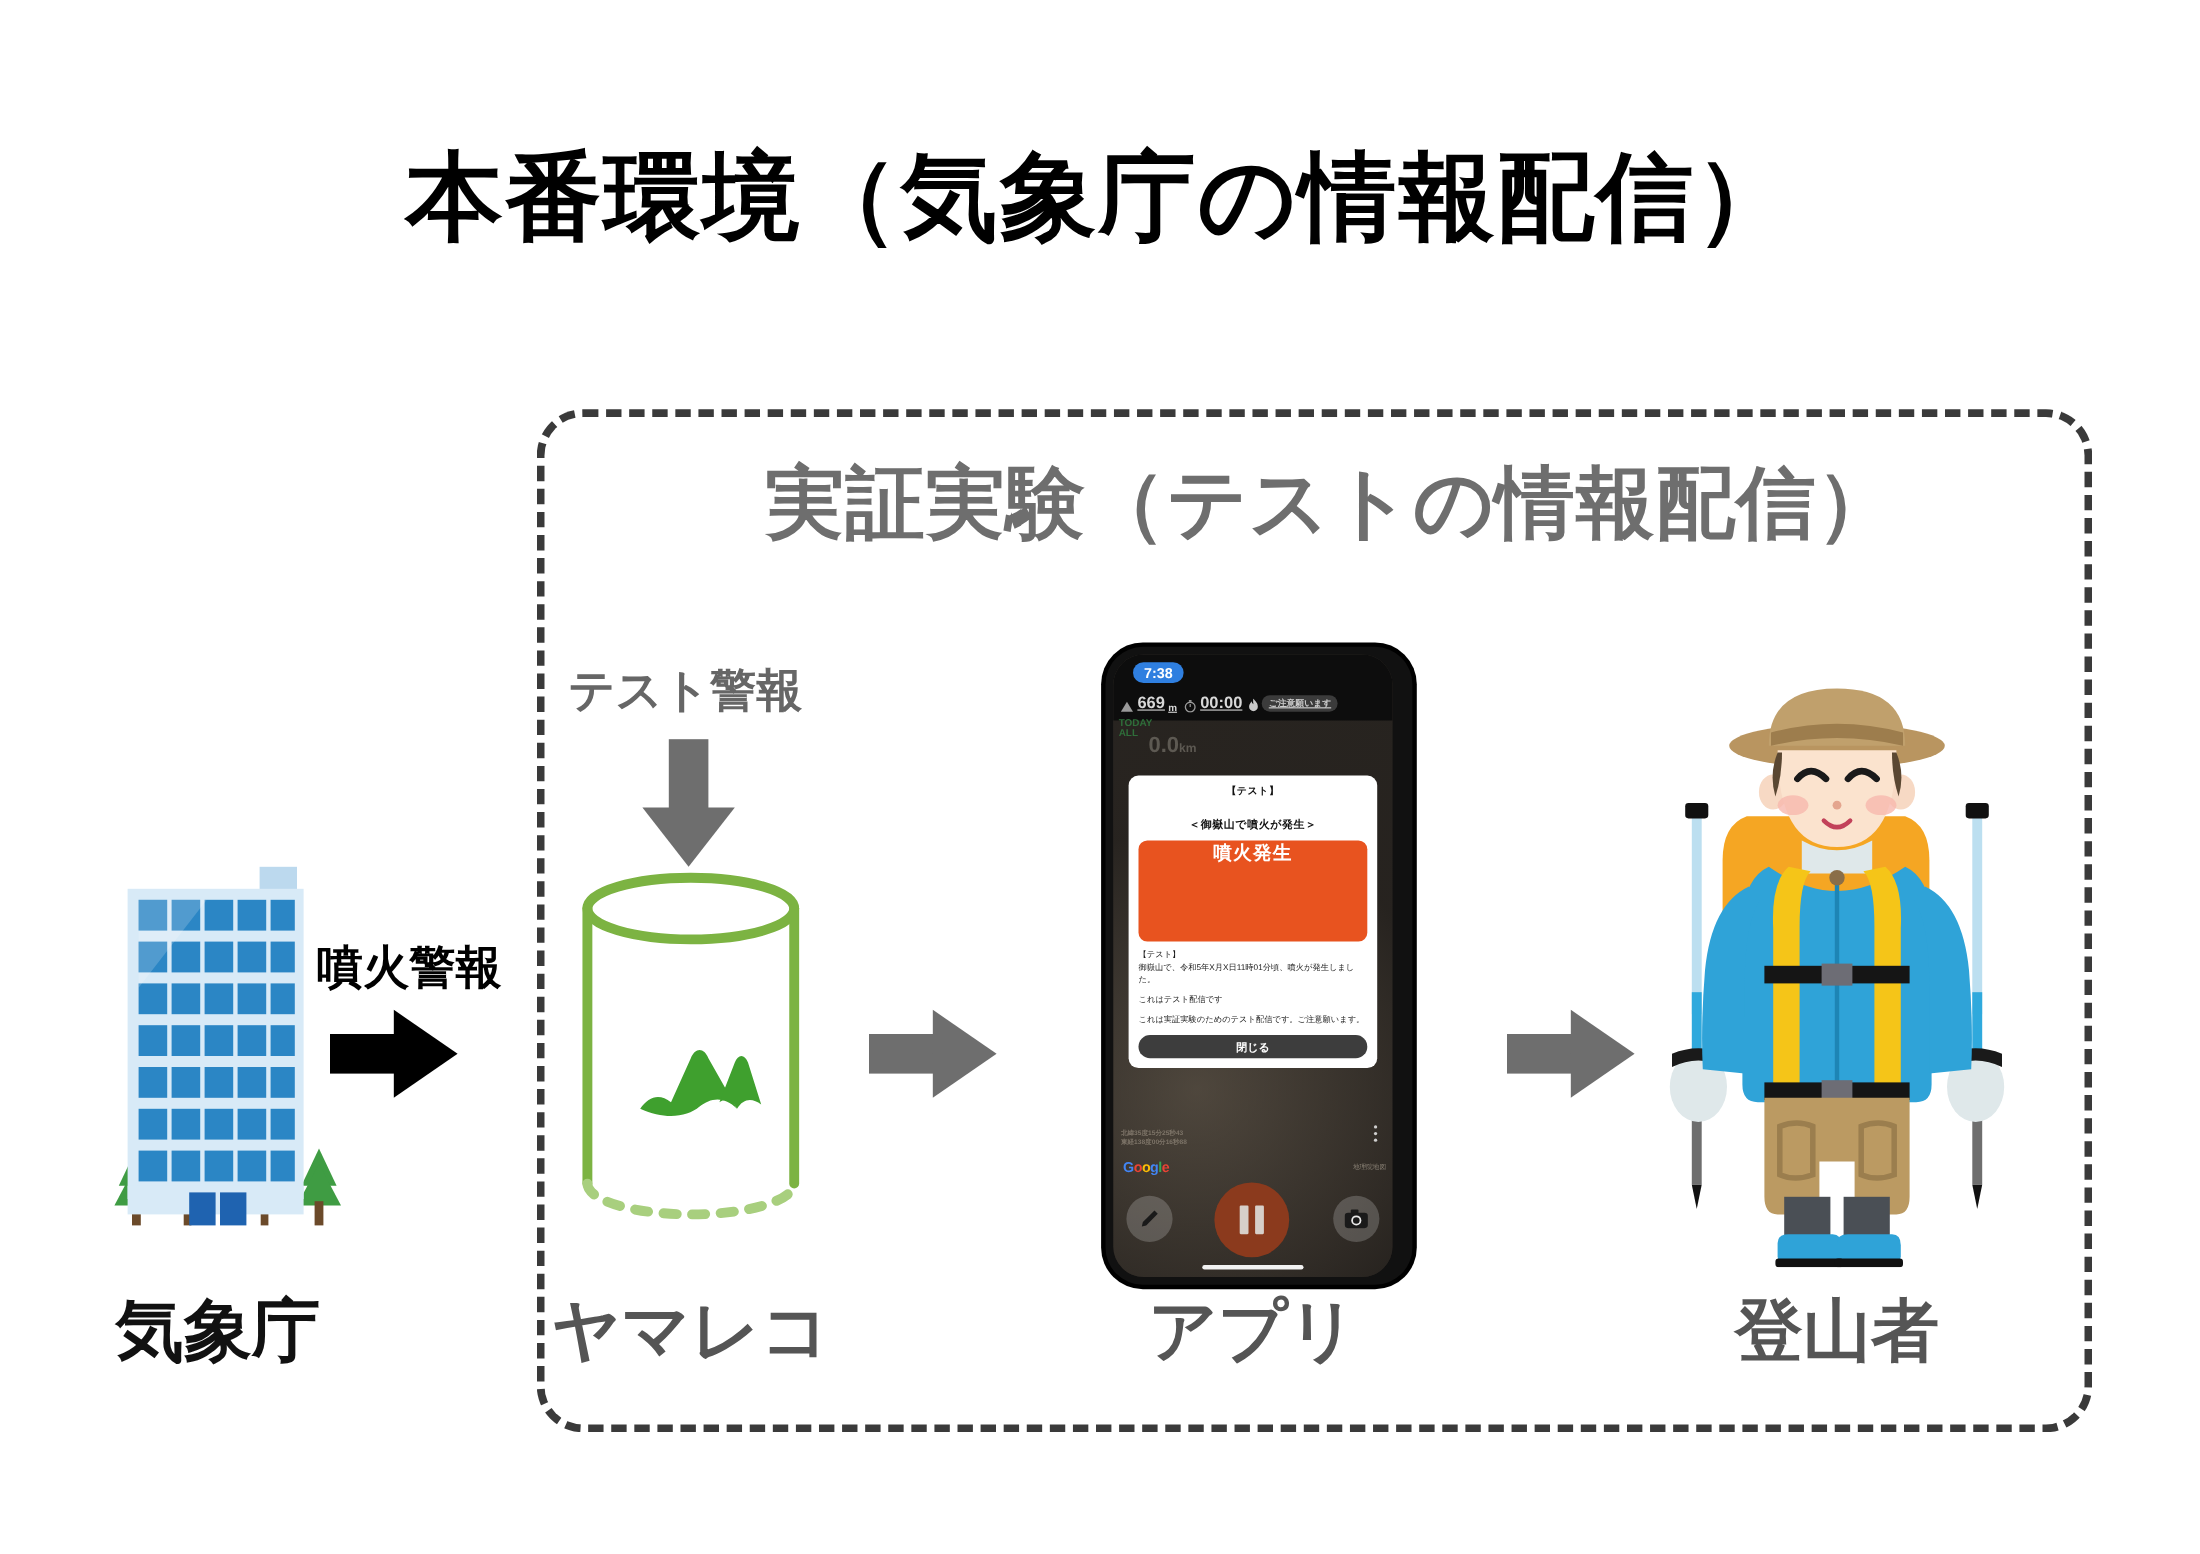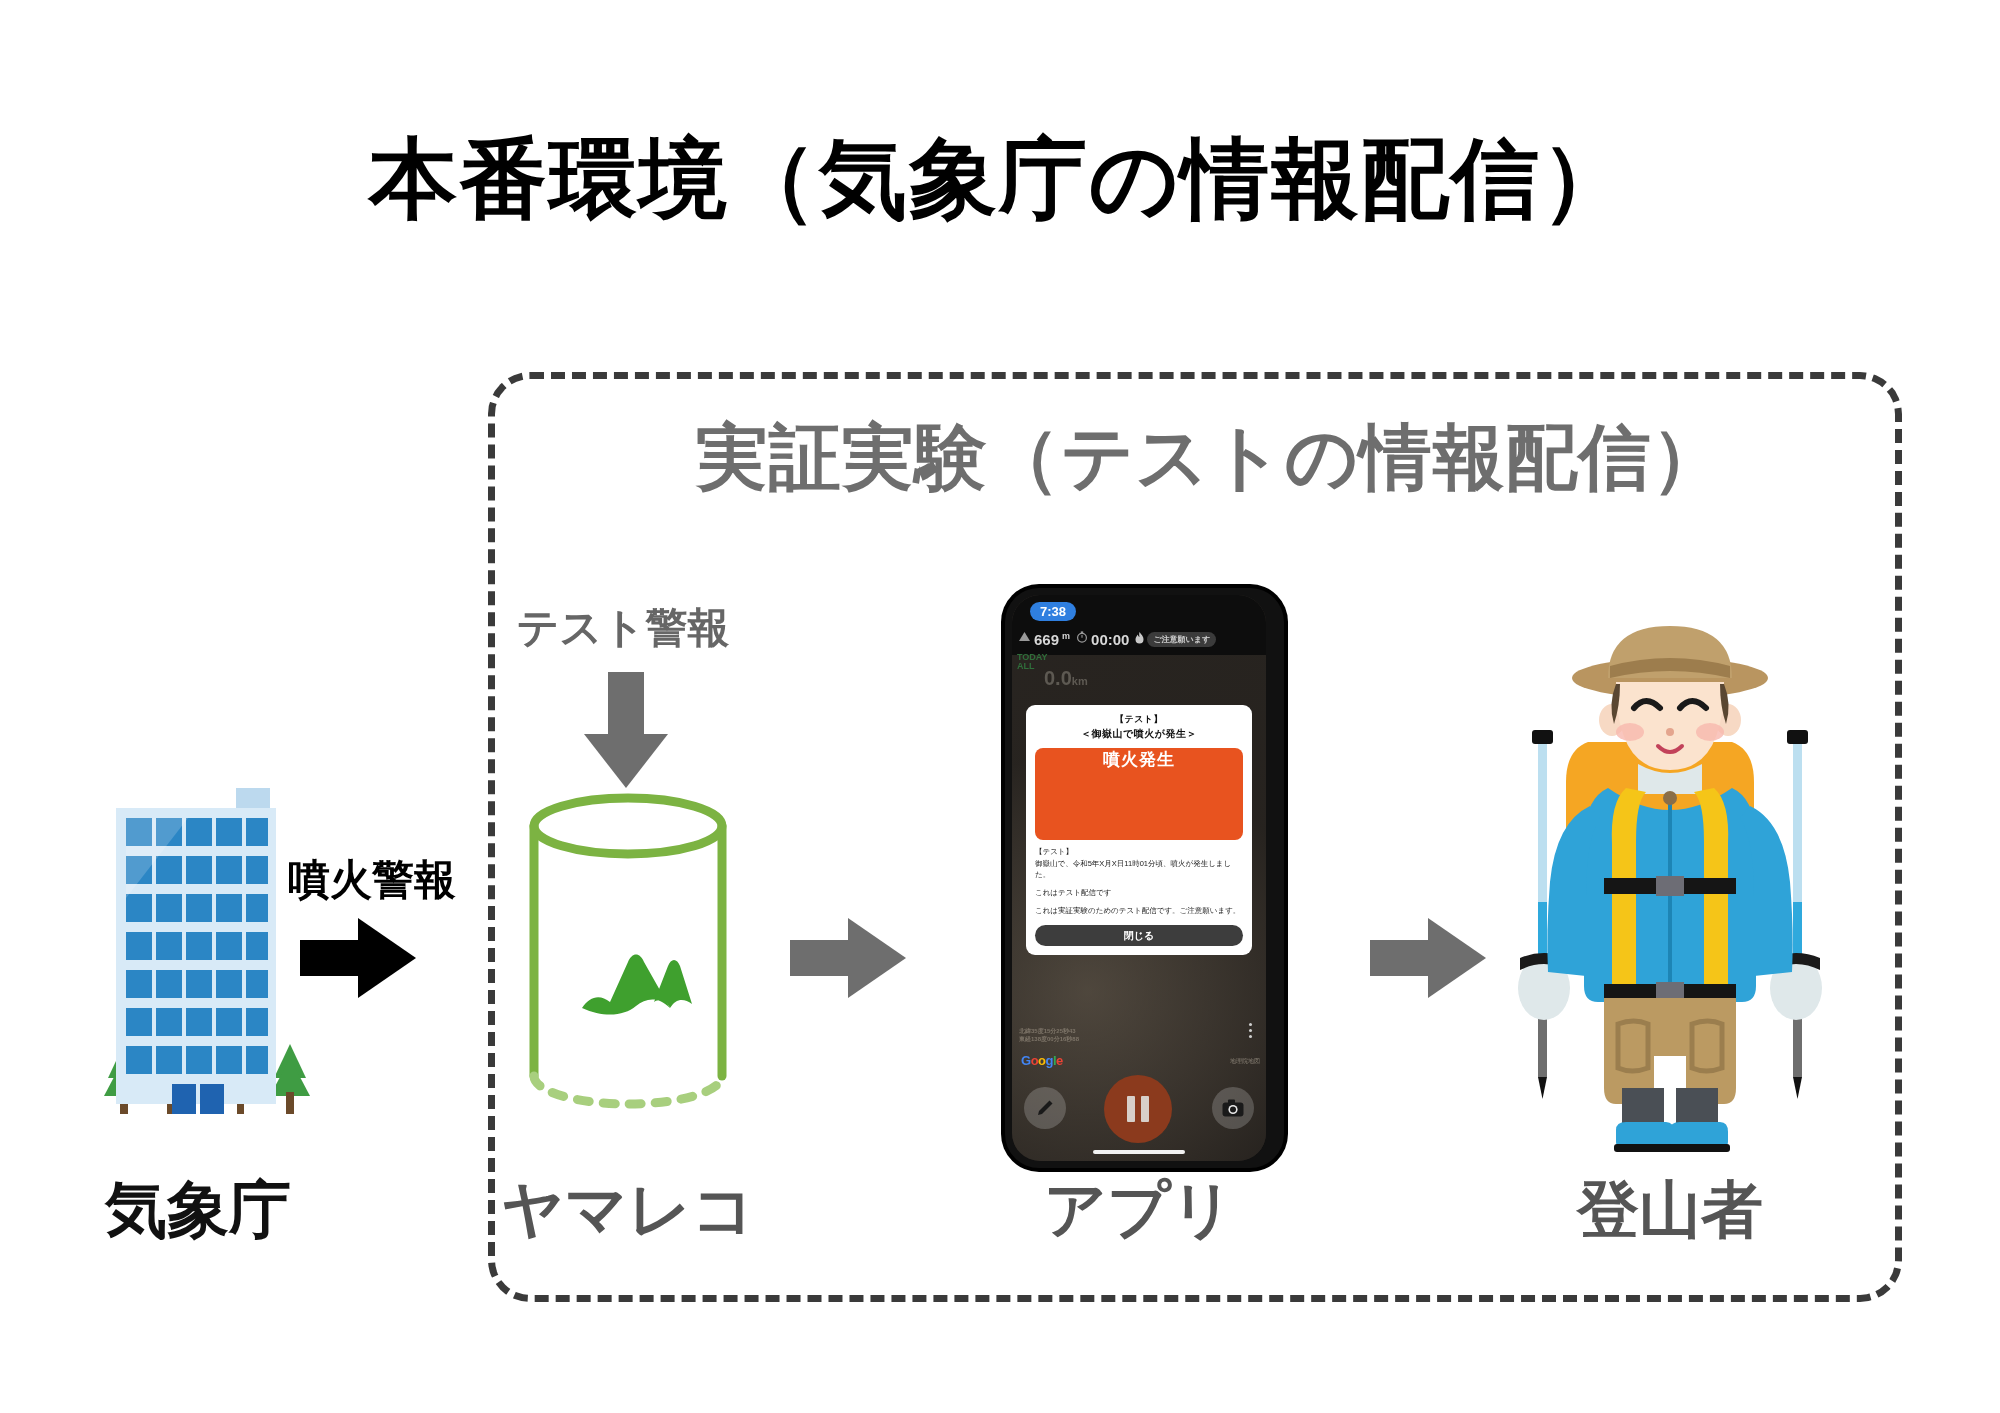--- a/index.html
+++ b/index.html
@@ -146,21 +146,21 @@
     padding: 2px 10px;
     border-radius: 10px;
     font-weight: bold;
   }
   #phone-statrow {
     position: absolute; left: 0; top: 32px; width: 100%; height: 24px;
     display: flex; align-items: center; gap: 6px;
     padding-left: 6px;
     box-sizing: border-box;
   }
-  .stat-item { display: flex; align-items: flex-start; gap: 3px; color: #d8d8d8; font-size: 15px; font-weight: bold; }
+  .stat-item { display: flex; align-items: flex-end; gap: 3px; color: #d8d8d8; font-size: 15px; font-weight: bold; text-decoration: underline; }
   .stat-unit { font-size: 9px; }
   #calorie-pill {
     background: #3b3b3b; color: #cfcfcf; font-size: 8px;
     padding: 2px 6px; border-radius: 9px; white-space: nowrap;
   }
   #today-all {
     position: absolute; left: 5px; top: 58px;
     color: #2f6e3a; font-size: 9px; line-height: 1.05; font-weight: bold;
   }
   #dist-readout {
@@ -172,21 +172,21 @@
   #alert-dialog {
     position: absolute;
     left: 14px; top: 110px;
     width: 226px;
     background: #ffffff;
     border-radius: 9px;
     padding: 8px 9px 9px 9px;
     box-sizing: border-box;
   }
   #alert-head-1 { text-align: center; font-size: 9px; color: #111; font-weight: bold; letter-spacing: .5px; }
-  #alert-head-2 { text-align: center; font-size: 10px; color: #111; font-weight: bold; margin-top: 1px; letter-spacing: .5px; }
+  #alert-head-2 { text-align: center; font-size: 10px; color: #111; font-weight: bold; margin-top: 17px; letter-spacing: .5px; }
   #alert-banner {
     margin-top: 7px;
     height: 92px;
     background: #e8531f;
     border-radius: 8px;
     display: flex; align-items: flex-start; justify-content: center;
   }
   #alert-banner-text { color:#ffffff; font-size: 17px; font-weight: bold; letter-spacing: 1px; }
   .alert-p { font-size: 7.5px; color: #1a1a1a; line-height: 1.45; margin-top: 7px; }
   #alert-close-btn {

